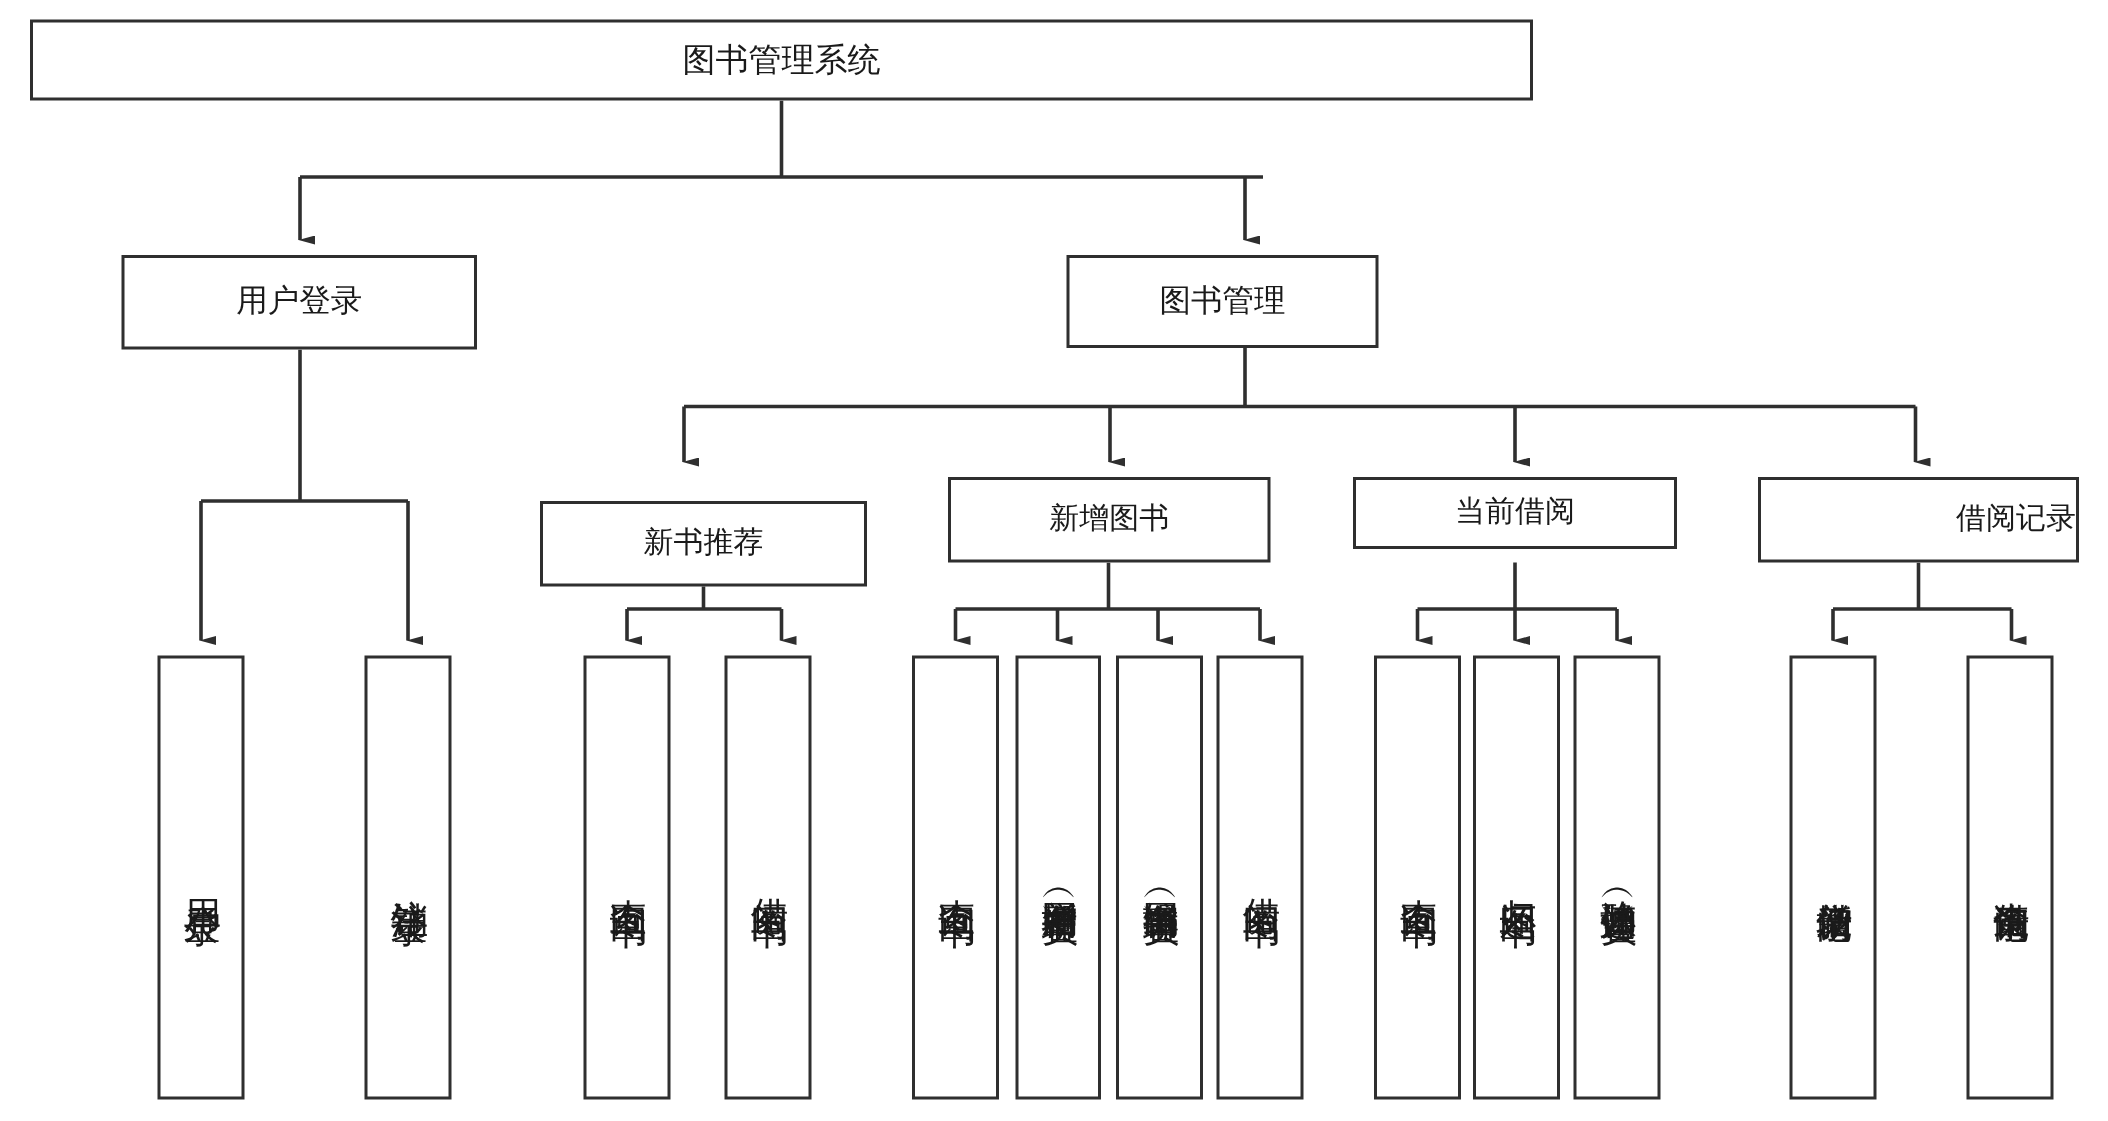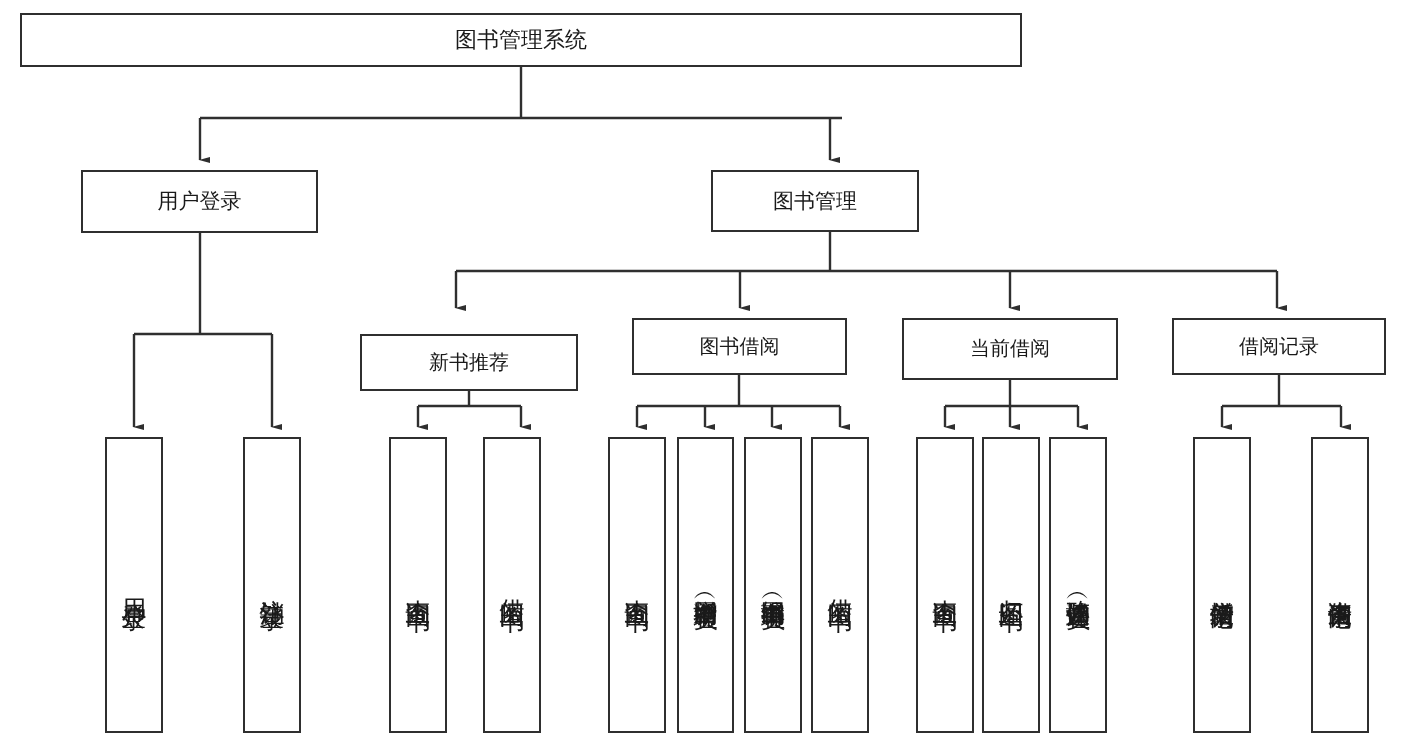--- a/index.html
+++ b/index.html
@@ -126,28 +126,28 @@
 
   <div class="node lvl1" style="left:711px;top:170px;width:208px;height:62px;">
     <span class="lbl">图书管理</span>
   </div>
 
   <div class="node lvl2" style="left:360px;top:334px;width:218px;height:57px;">
     <span class="lbl">新书推荐</span>
   </div>
 
   <div class="node lvl2" style="left:632px;top:318px;width:215px;height:57px;">
-    <span class="lbl">图书借阅</span>
-  </div>
-
-  <div class="node lvl2" style="left:902px;top:318px;width:216px;height:62px;">
+    <span class="lbl">新增图书</span>
+  </div>
+
+  <div class="node lvl2" style="left:902px;top:318px;width:216px;height:48px;">
     <span class="lbl">当前借阅</span>
   </div>
 
-  <div class="node lvl2" style="left:1172px;top:318px;width:214px;height:57px;">
+  <div class="node lvl2" style="left:1172px;top:318px;width:214px;height:57px;justify-content:flex-end;">
     <span class="lbl">借阅记录</span>
   </div>
 
   <div class="node leaf" style="left:105px;top:437px;width:58px;height:296px;">
     <span class="lbl">用户登录</span>
   </div>
 
   <div class="node leaf" style="left:243px;top:437px;width:58px;height:296px;">
     <span class="lbl">注销登录</span>
   </div>

